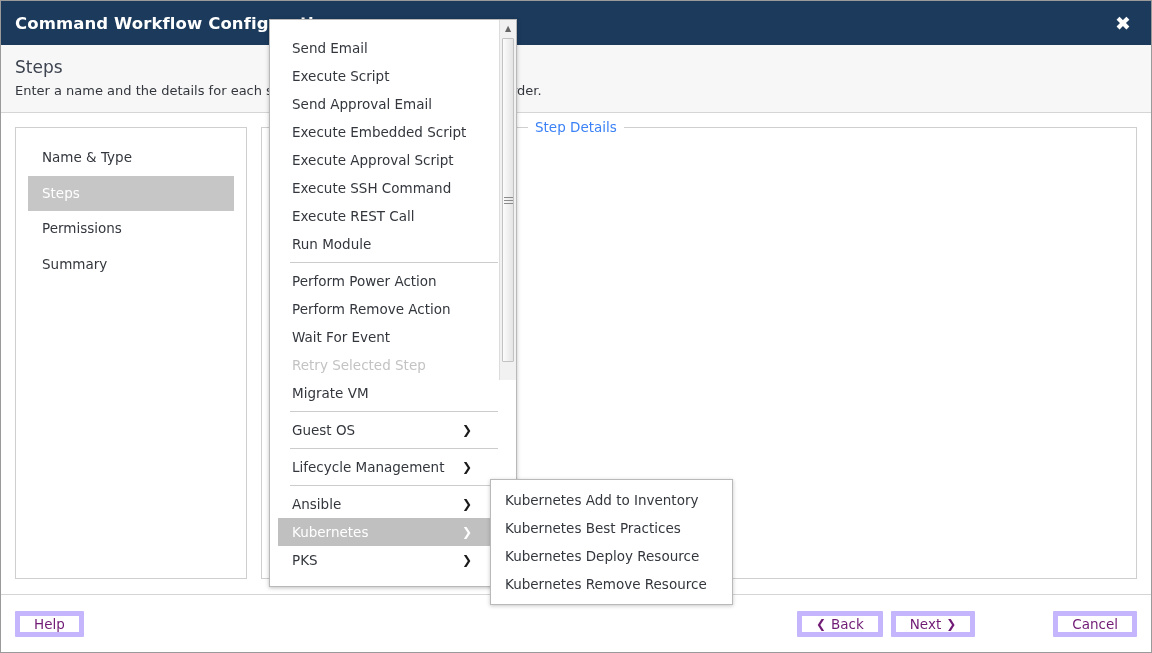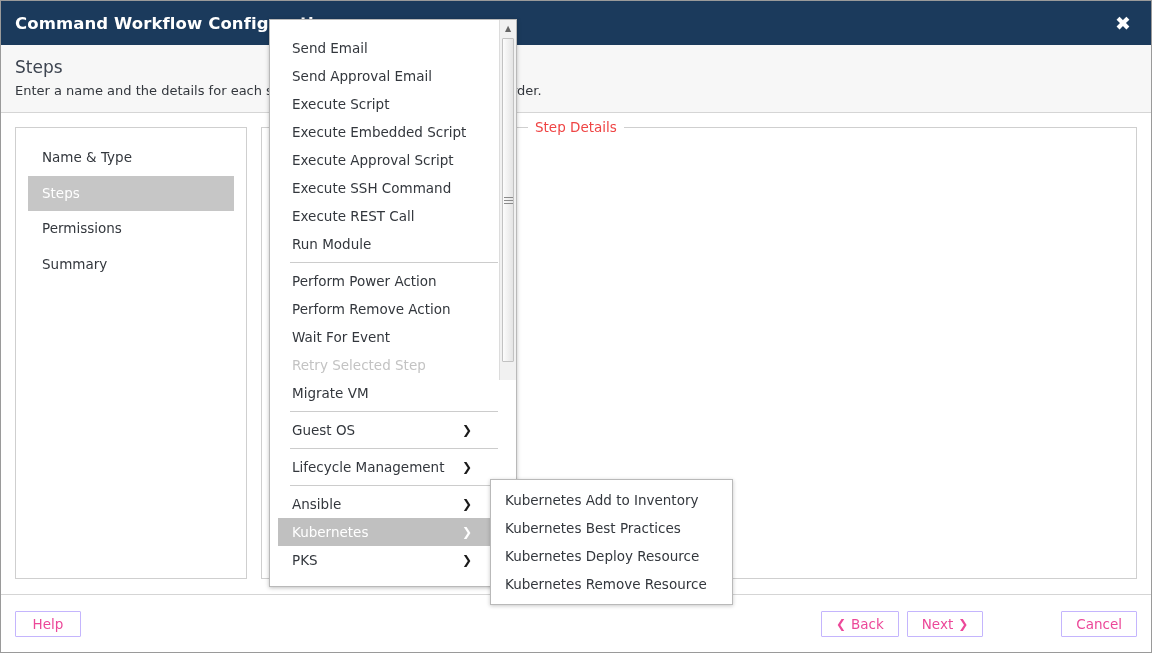--- a/index.html
+++ b/index.html
@@ -177,41 +177,41 @@
     border: 1px solid #cfcfcf;
     position: relative;
     background: #ffffff;
   }
   .details .legend {
     position: absolute;
     top: -9px; left: 14px;
     background: #ffffff;
     padding: 0 7px;
     font-size: 13.5px;
-    color: #ef4444;
+    color: #3b82f6;
   }
 
   
   .footer {
     flex: 0 0 auto;
     height: 58px;
     border-top: 1px solid #d5d5d5;
     background: #ffffff;
     display: flex;
     align-items: center;
     padding: 0 14px;
   }
   .footer .spacer { flex: 1 1 auto; }
   .fbtn {
     height: 26px;
     min-width: 66px;
     padding: 0 14px;
-    border: 1px solid #c4b5fd;
-    background: #ffffff;
-    color: #ec4899;
+    border: 5px solid #c4b5fd;
+    background: #ffffff;
+    color: #701a75;
     font-size: 13.5px;
     display: inline-flex;
     align-items: center;
     justify-content: center;
     gap: 5px;
     cursor: pointer;
     border-radius: 1px;
     white-space: nowrap;
   }
   .fbtn .chev { font-size: 12px; font-weight: bold; }
@@ -363,24 +363,24 @@
       <div class="arr-up">▲</div>
       <div class="thumb">
         <span class="grip"></span>
       </div>
     </div>
     <ul class="menu-list">
       <li class="menu-item">
         <span class="mlabel">Send Email</span>
       </li>
       <li class="menu-item">
+        <span class="mlabel">Execute Script</span>
+      </li>
+      <li class="menu-item">
         <span class="mlabel">Send Approval Email</span>
-      </li>
-      <li class="menu-item">
-        <span class="mlabel">Execute Script</span>
       </li>
       <li class="menu-item">
         <span class="mlabel">Execute Embedded Script</span>
       </li>
       <li class="menu-item">
         <span class="mlabel">Execute Approval Script</span>
       </li>
       <li class="menu-item">
         <span class="mlabel">Execute SSH Command</span>
       </li>

